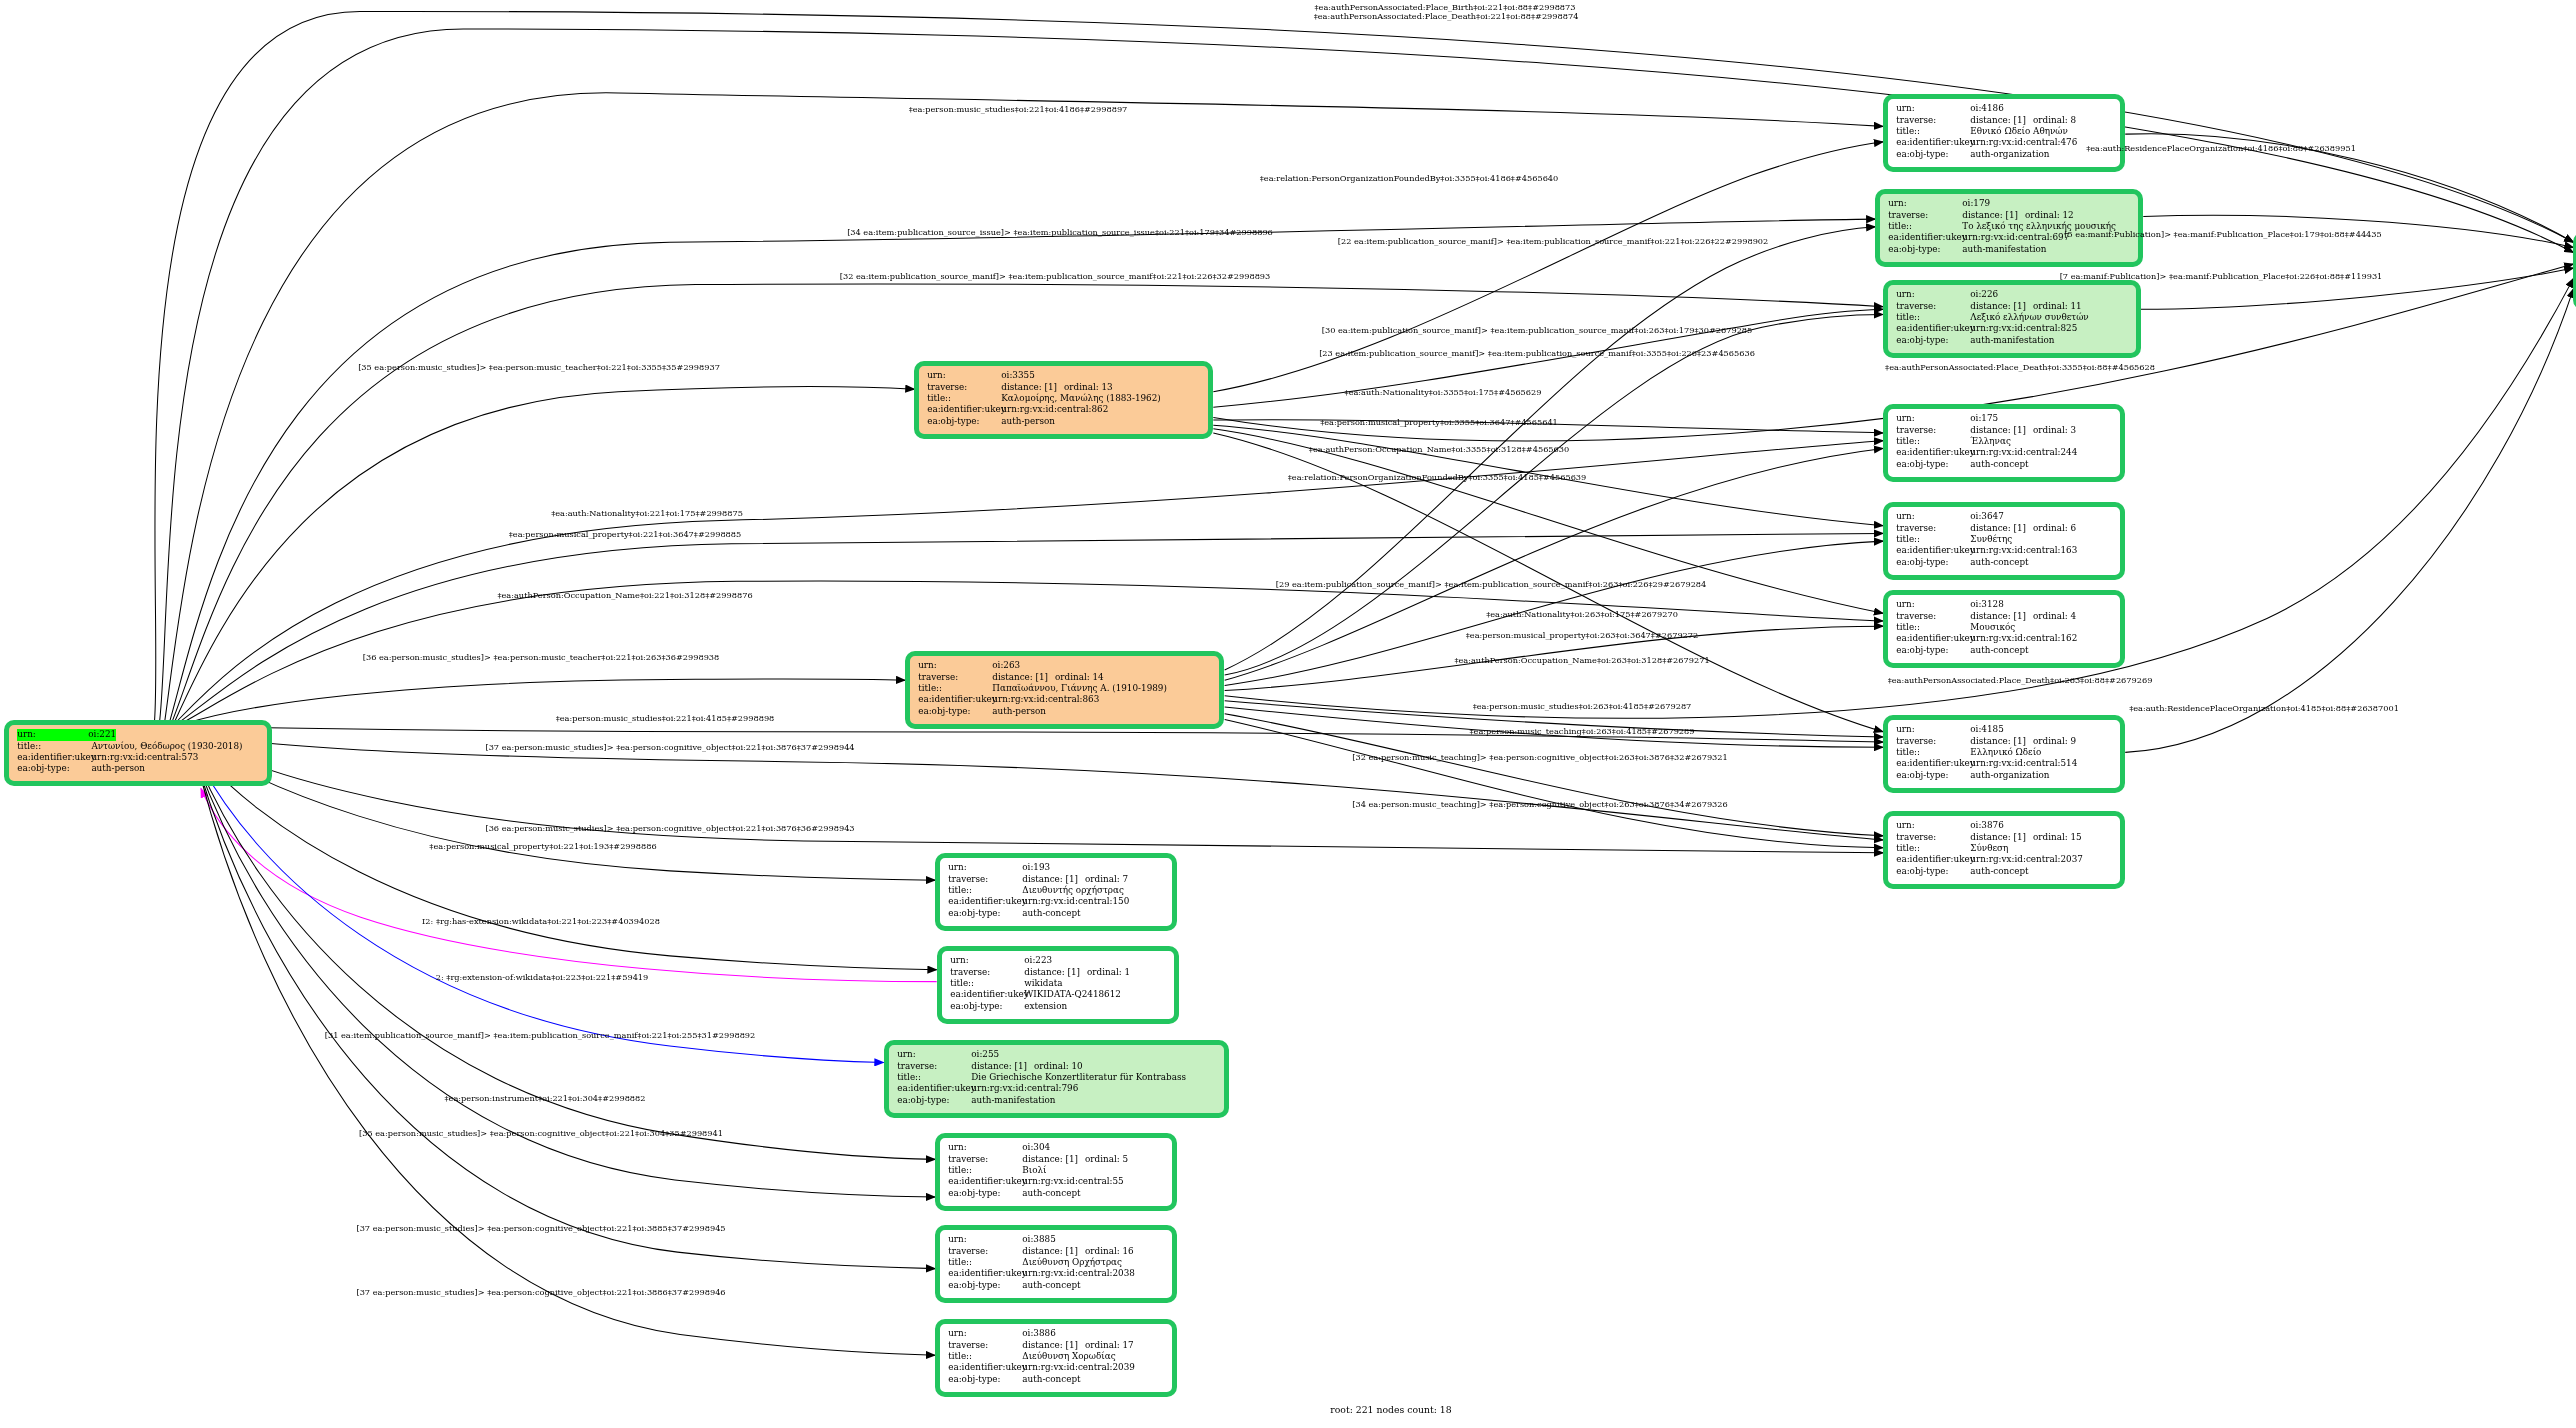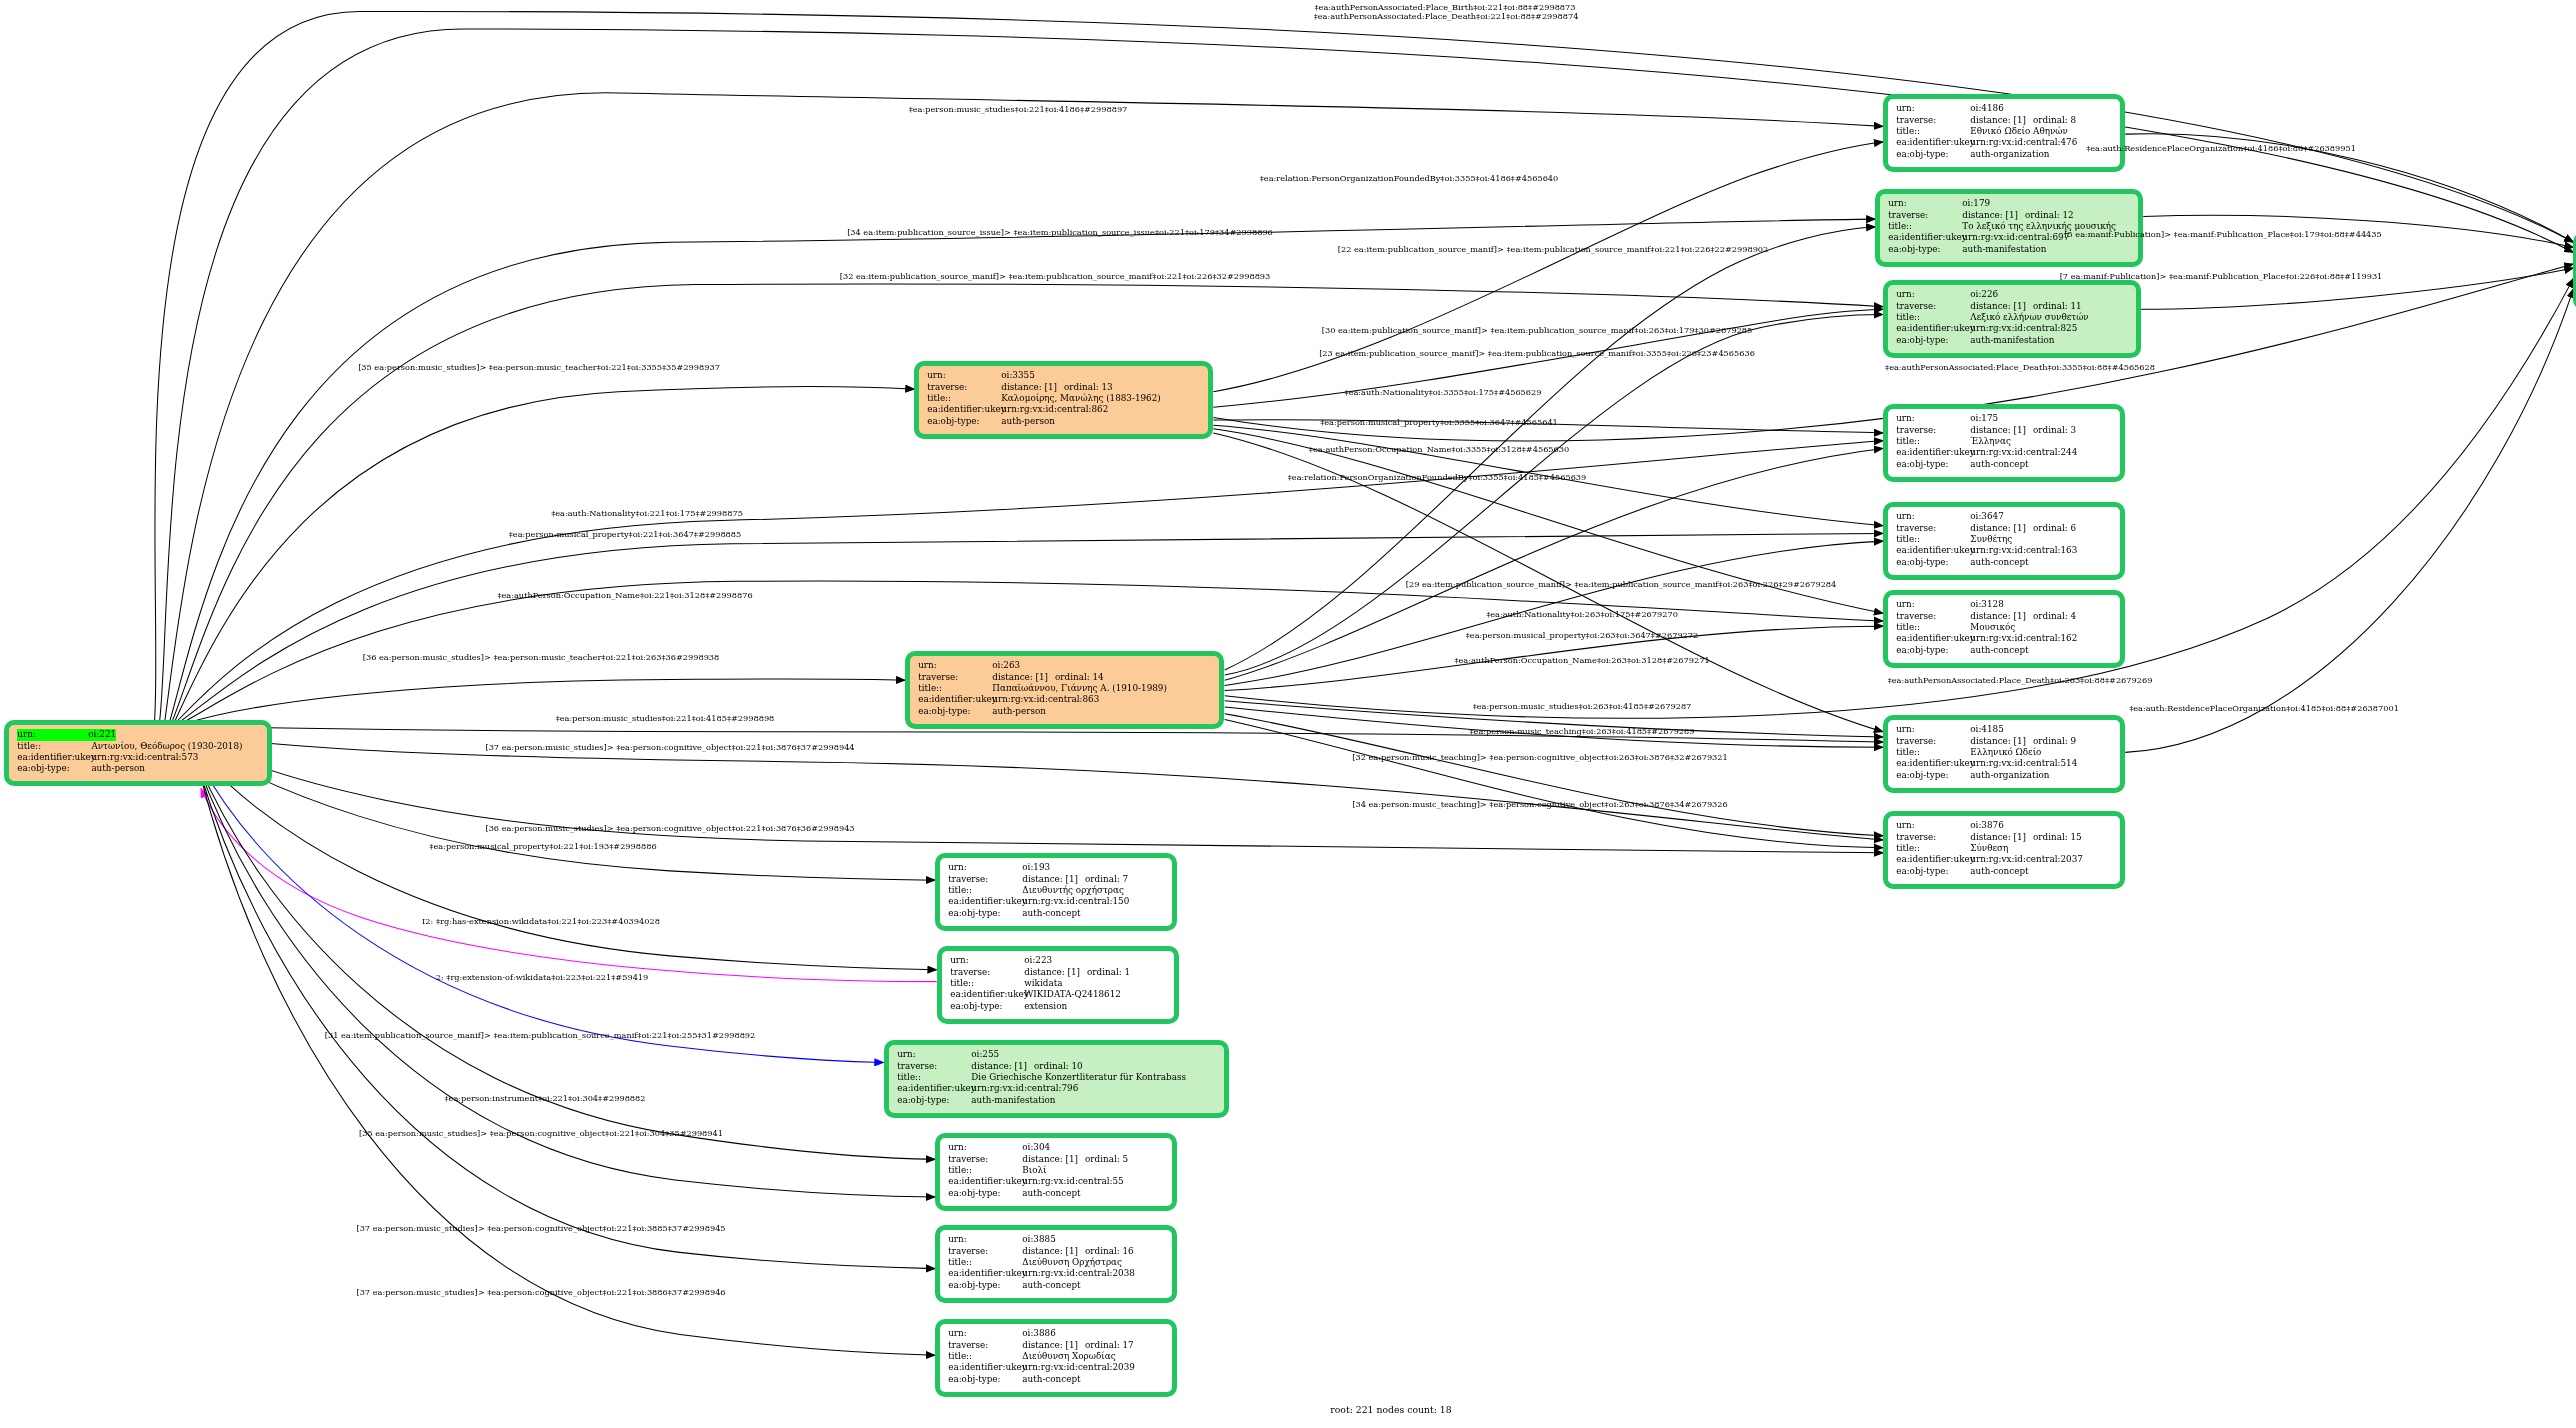--- a/index.html
+++ b/index.html
@@ -510,36 +510,36 @@
         </div>
       </div>
     </div>
   <div id="label-layer">
       <div class="edgelabel" style="left: 1445px; top: 6.7px;">‡ea:authPersonAssociated:Place_Birth‡oi:221‡oi:88‡#2998873</div>
       <div class="edgelabel" style="left: 1446px; top: 15.5px;">‡ea:authPersonAssociated:Place_Death‡oi:221‡oi:88‡#2998874</div>
       <div class="edgelabel" style="left: 1018px; top: 109px;">‡ea:person:music_studies‡oi:221‡oi:4186‡#2998897</div>
       <div class="edgelabel" style="left: 2221px; top: 148px;">‡ea:auth:ResidencePlaceOrganization‡oi:4186‡oi:88‡#26389951</div>
       <div class="edgelabel" style="left: 1409px; top: 178px;">‡ea:relation:PersonOrganizationFoundedBy‡oi:3355‡oi:4186‡#4565640</div>
       <div class="edgelabel" style="left: 1060px; top: 232px;">[34 ea:item:publication_source_issue]&gt; ‡ea:item:publication_source_issue‡oi:221‡oi:179‡34#2998896</div>
-      <div class="edgelabel" style="left: 1553px; top: 249px;">[22 ea:item:publication_source_manif]&gt; ‡ea:item:publication_source_manif‡oi:221‡oi:226‡22#2998902</div>
+      <div class="edgelabel" style="left: 1553px; top: 241px;">[22 ea:item:publication_source_manif]&gt; ‡ea:item:publication_source_manif‡oi:221‡oi:226‡22#2998902</div>
       <div class="edgelabel" style="left: 2223px; top: 234px;">[5 ea:manif:Publication]&gt; ‡ea:manif:Publication_Place‡oi:179‡oi:88‡#44435</div>
       <div class="edgelabel" style="left: 1055px; top: 276px;">[32 ea:item:publication_source_manif]&gt; ‡ea:item:publication_source_manif‡oi:221‡oi:226‡32#2998893</div>
       <div class="edgelabel" style="left: 2221px; top: 276px;">[7 ea:manif:Publication]&gt; ‡ea:manif:Publication_Place‡oi:226‡oi:88‡#119931</div>
       <div class="edgelabel" style="left: 1537px; top: 330px;">[30 ea:item:publication_source_manif]&gt; ‡ea:item:publication_source_manif‡oi:263‡oi:179‡30#2679285</div>
       <div class="edgelabel" style="left: 1537px; top: 353px;">[23 ea:item:publication_source_manif]&gt; ‡ea:item:publication_source_manif‡oi:3355‡oi:226‡23#4565636</div>
       <div class="edgelabel" style="left: 2020px; top: 367px;">‡ea:authPersonAssociated:Place_Death‡oi:3355‡oi:88‡#4565628</div>
       <div class="edgelabel" style="left: 539px; top: 367px;">[35 ea:person:music_studies]&gt; ‡ea:person:music_teacher‡oi:221‡oi:3355‡35#2998937</div>
       <div class="edgelabel" style="left: 1443px; top: 392px;">‡ea:auth:Nationality‡oi:3355‡oi:175‡#4565629</div>
       <div class="edgelabel" style="left: 1439px; top: 422px;">‡ea:person:musical_property‡oi:3355‡oi:3647‡#4565641</div>
       <div class="edgelabel" style="left: 1439px; top: 449px;">‡ea:authPerson:Occupation_Name‡oi:3355‡oi:3128‡#4565630</div>
       <div class="edgelabel" style="left: 1437px; top: 477px;">‡ea:relation:PersonOrganizationFoundedBy‡oi:3355‡oi:4185‡#4565639</div>
       <div class="edgelabel" style="left: 647px; top: 513px;">‡ea:auth:Nationality‡oi:221‡oi:175‡#2998875</div>
       <div class="edgelabel" style="left: 625px; top: 534px;">‡ea:person:musical_property‡oi:221‡oi:3647‡#2998885</div>
       <div class="edgelabel" style="left: 625px; top: 595px;">‡ea:authPerson:Occupation_Name‡oi:221‡oi:3128‡#2998876</div>
-      <div class="edgelabel" style="left: 1621px; top: 584px;">[29 ea:item:publication_source_manif]&gt; ‡ea:item:publication_source_manif‡oi:263‡oi:226‡29#2679284</div>
+      <div class="edgelabel" style="left: 1491px; top: 584px;">[29 ea:item:publication_source_manif]&gt; ‡ea:item:publication_source_manif‡oi:263‡oi:226‡29#2679284</div>
       <div class="edgelabel" style="left: 1582px; top: 614px;">‡ea:auth:Nationality‡oi:263‡oi:175‡#2679270</div>
       <div class="edgelabel" style="left: 1582px; top: 635px;">‡ea:person:musical_property‡oi:263‡oi:3647‡#2679272</div>
       <div class="edgelabel" style="left: 1582px; top: 660px;">‡ea:authPerson:Occupation_Name‡oi:263‡oi:3128‡#2679271</div>
       <div class="edgelabel" style="left: 2020px; top: 680px;">‡ea:authPersonAssociated:Place_Death‡oi:263‡oi:88‡#2679269</div>
       <div class="edgelabel" style="left: 541px; top: 657px;">[36 ea:person:music_studies]&gt; ‡ea:person:music_teacher‡oi:221‡oi:263‡36#2998938</div>
       <div class="edgelabel" style="left: 1582px; top: 706px;">‡ea:person:music_studies‡oi:263‡oi:4185‡#2679287</div>
       <div class="edgelabel" style="left: 1582px; top: 731px;">‡ea:person:music_teaching‡oi:263‡oi:4185‡#2679289</div>
       <div class="edgelabel" style="left: 2264px; top: 708px;">‡ea:auth:ResidencePlaceOrganization‡oi:4185‡oi:88‡#26387001</div>
       <div class="edgelabel" style="left: 665px; top: 718px;">‡ea:person:music_studies‡oi:221‡oi:4185‡#2998898</div>
       <div class="edgelabel" style="left: 1540px; top: 757px;">[32 ea:person:music_teaching]&gt; ‡ea:person:cognitive_object‡oi:263‡oi:3876‡32#2679321</div>

